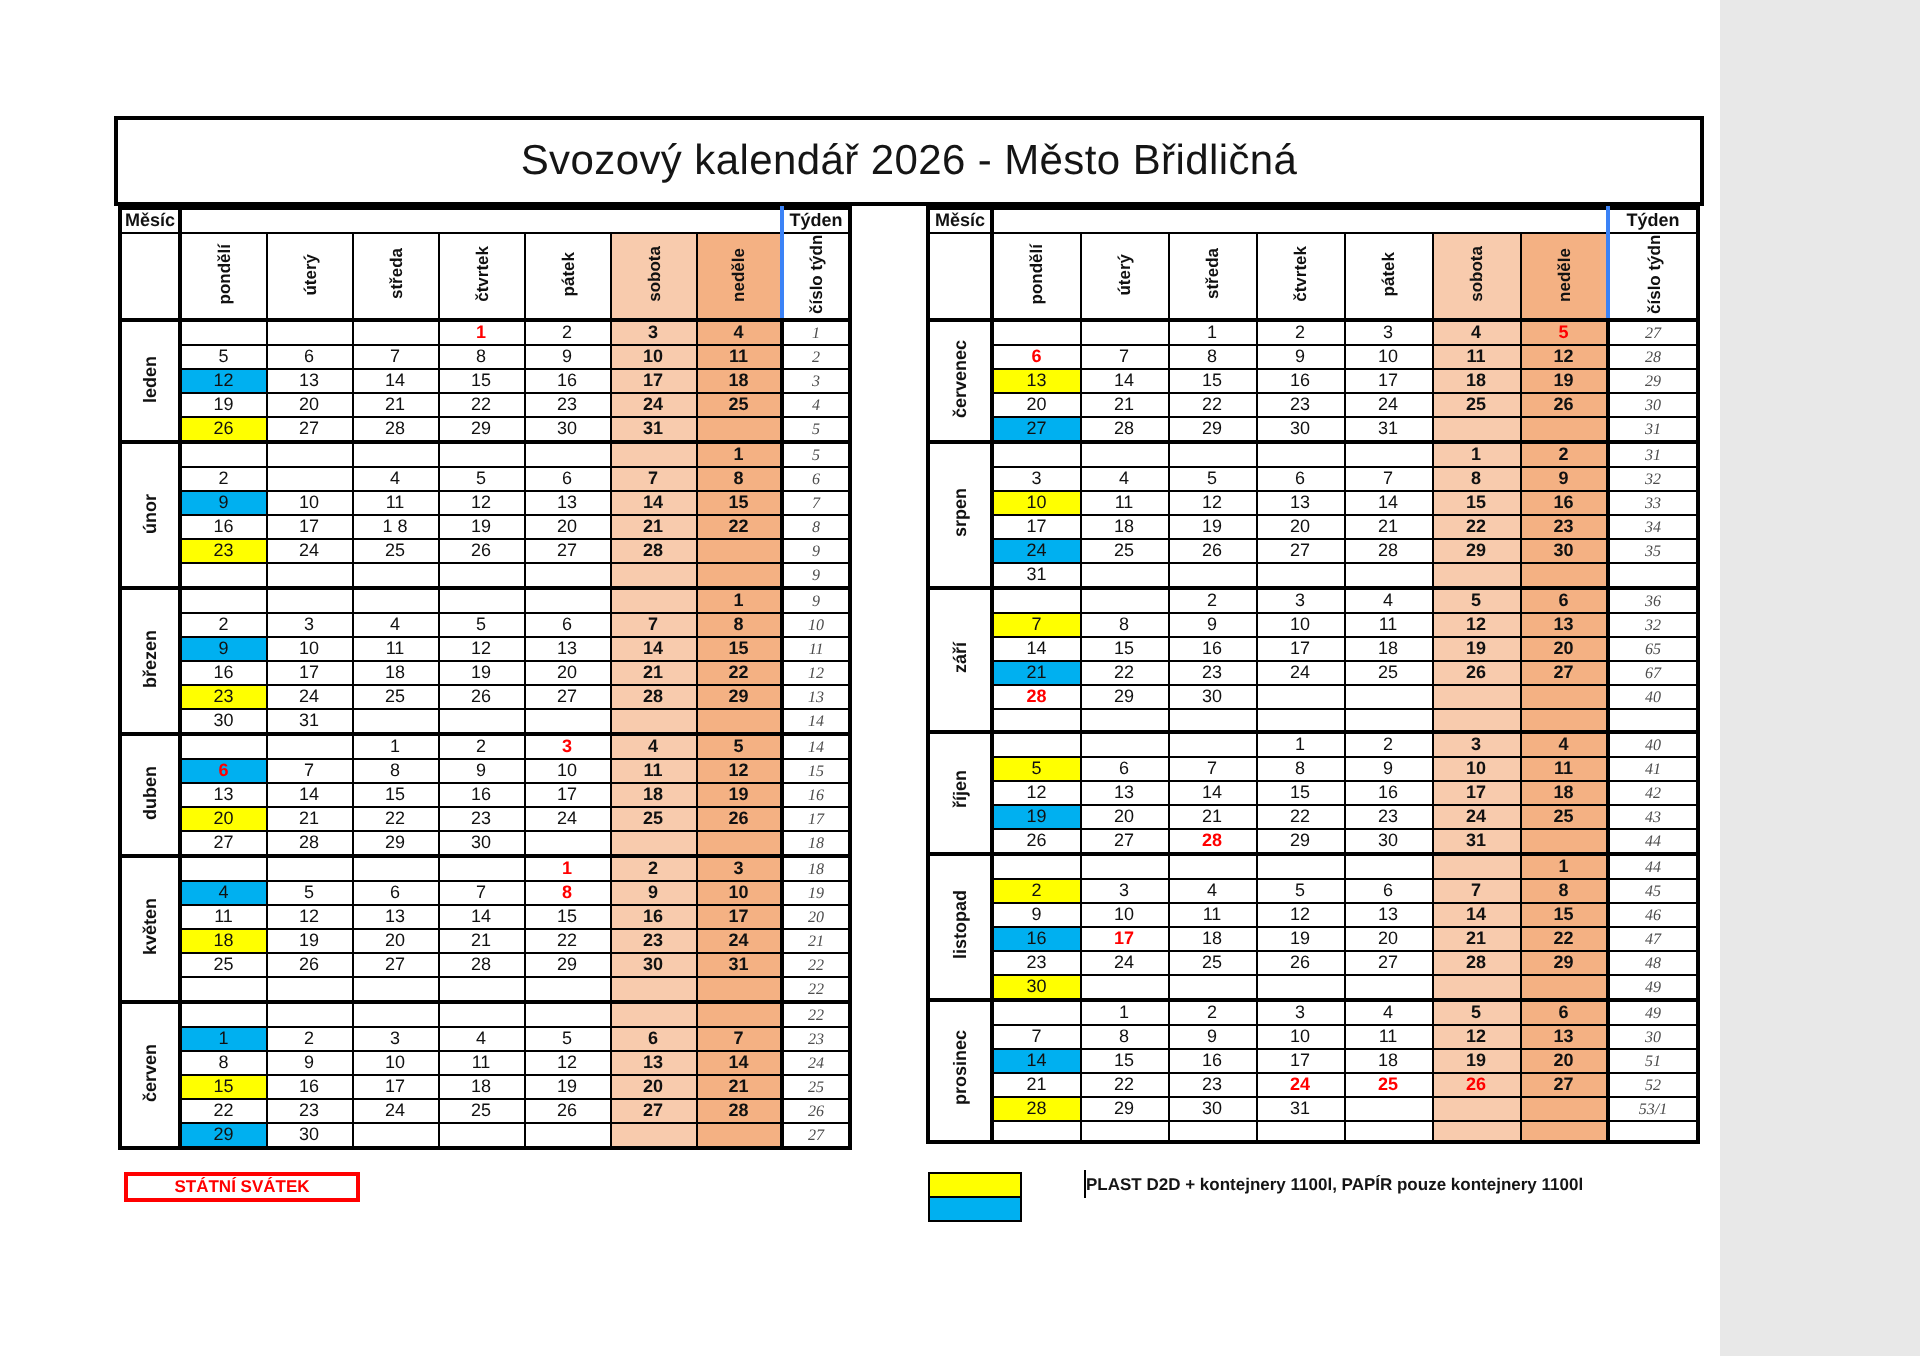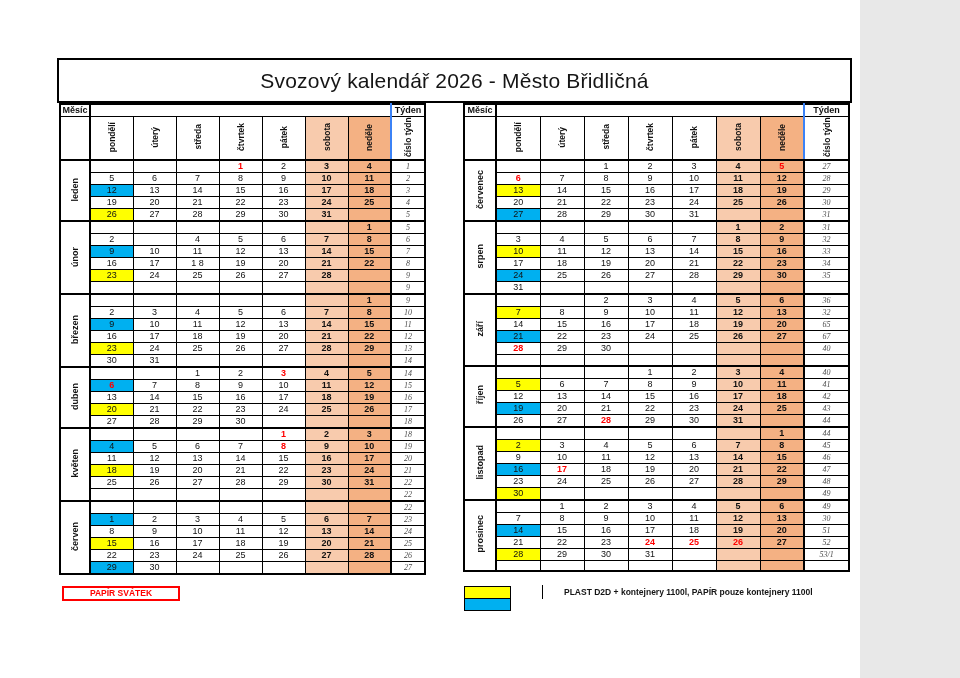--- a/index.html
+++ b/index.html
@@ -90,21 +90,21 @@
   .swatch {
     width: 47px; height: 13px;
     border: 1.5px solid #000;
   }
   .swatch + .swatch { margin-top: -1.5px; }
   .swatch-yellow { background: var(--c-yellow, #FFFF00); }
   .swatch-blue   { background: var(--c-blue, #00B0F0); }
   .legend-text {
     position: absolute; left: 542px; top: 585px;
     border-left: 1.5px solid #000;
-    padding-left: 21px;
+    padding-left: 0;
     font-size: 8.5px; font-weight: bold;
     line-height: 14px;
     color: #151515;
     white-space: nowrap;
   }
 </style>
 </head>
 <body>
 
 <div class="page">
@@ -868,21 +868,21 @@
             <td class="day"></td>
             <td class="day"></td>
             <td class="day sat"></td>
             <td class="day sun"></td>
             <td class="week"></td>
           </tr>
         </tbody>
     </table>
   </div>
 
-  <div class="holiday-box">PAPÍR SVÁTEK</div>
+  <div class="holiday-box">STÁTNÍ SVÁTEK</div>
   <div class="swatches">
     <div class="swatch swatch-yellow"></div>
     <div class="swatch swatch-blue"></div>
   </div>
   <div class="legend-text">
     <div>PLAST D2D + kontejnery 1100l, PAPÍR pouze kontejnery 1100l</div>
   </div>
 
 </div>
 

